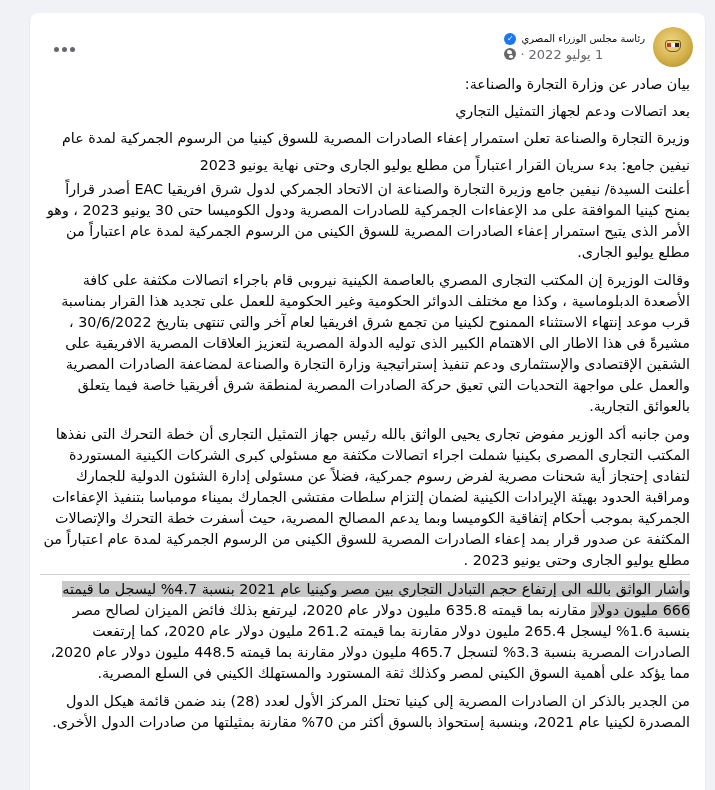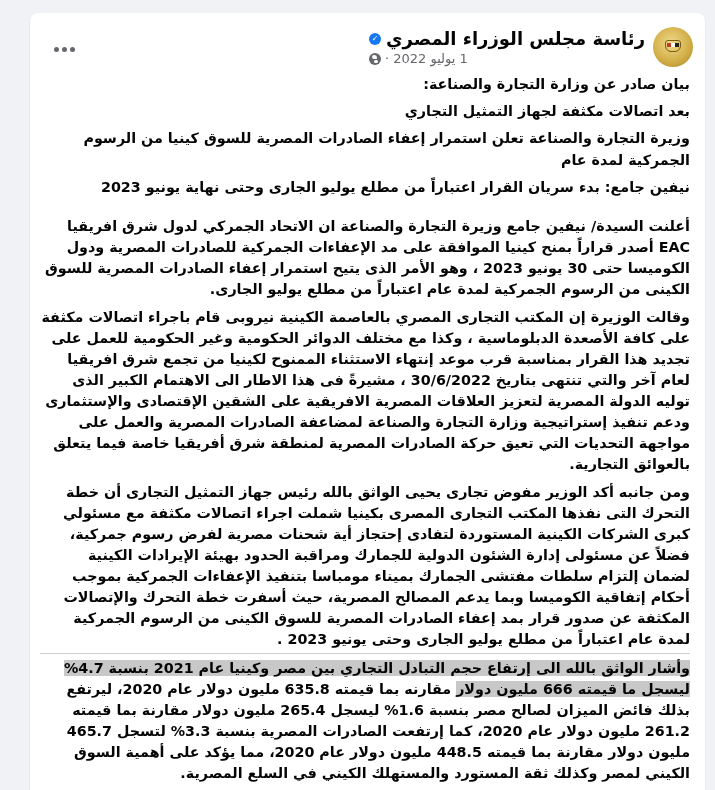--- a/index.html
+++ b/index.html
@@ -28,37 +28,37 @@
   }
   .avatar .eagle {
     width:16px; height:18px; position:relative;
   }
   .avatar .eagle .b1{position:absolute;left:2px;top:5px;width:4px;height:4px;background:#c0392b;}
   .avatar .eagle .b2{position:absolute;left:6px;top:5px;width:4px;height:4px;background:#fff;}
   .avatar .eagle .b3{position:absolute;left:10px;top:5px;width:4px;height:4px;background:#222;}
   .avatar .eagle .w{position:absolute;left:0;top:2px;width:16px;height:12px;border:1px solid #7a5b10;border-radius:3px 3px 6px 6px;box-sizing:border-box;}
   .meta { display:flex; flex-direction:column; align-items:flex-end; direction:rtl; }
   .name-row { display:flex; align-items:center; gap:5px; direction:rtl; }
-  .page-name { font-weight:bold; font-size:18px; color:#050505; cursor:pointer; }
+  .page-name { font-weight:normal; font-size:10px; color:#050505; cursor:pointer; }
   .verified {
     width:12px; height:12px; border-radius:50%; background:#1877f2; color:#fff;
     font-size:8px; line-height:12px; text-align:center; font-weight:bold;
   }
   .sub-row { display:flex; align-items:center; gap:4px; direction:rtl; color:#65676b; font-size:13px; margin-top:2px; }
   .globe {
     width:12px; height:12px; border-radius:50%; background:#65676b; position:relative; overflow:hidden;
   }
   .globe:before{content:"";position:absolute;left:3px;top:2px;width:5px;height:4px;background:#fff;border-radius:2px 3px 1px 2px;}
   .globe:after{content:"";position:absolute;left:5px;top:7px;width:4px;height:3px;background:#fff;border-radius:2px;}
   .body {
     position:absolute; right:15px; top:60px; width:650px;
     direction:rtl; text-align:right;
     font-size:14.3px; line-height:21px; color:#050505;
   }
-  .body p { margin:0 0 7px 0;font-weight:bold; }
+  .body p { margin:0 0 7px 0; }
   .body p.line1 { margin-bottom:5px; line-height:22px; }
   .hl { background:#c8c8c8; }
   .divider { height:1px; background:#ced0d4; margin:3px 0 4px 0; }
 </style>
 </head>
 <body>
 
 <div class="card">
 
   <div class="more">
@@ -84,23 +84,23 @@
       <div class="sub-row">
         <span>1 يوليو 2022</span>
         <span>·</span>
         <span class="globe"></span>
       </div>
     </div>
   </div>
 
   <div class="body">
     <p class="line1">بيان صادر عن وزارة التجارة والصناعة:</p>
-    <p class="line1">بعد اتصالات مكثفة لجهاز التمثيل التجاري</p>
+    <p class="line1">بعد اتصالات ودعم لجهاز التمثيل التجاري</p>
     <p class="line1">وزيرة التجارة والصناعة تعلن استمرار إعفاء الصادرات المصرية للسوق كينيا من الرسوم الجمركية لمدة عام</p>
-    <p class="line1" style="margin-bottom:18px">نيفين جامع: بدء سريان القرار اعتباراً من مطلع يوليو الجارى وحتى نهاية يونيو 2023</p>
+    <p class="line1" style="margin-bottom:3px">نيفين جامع: بدء سريان القرار اعتباراً من مطلع يوليو الجارى وحتى نهاية يونيو 2023</p>
     <p>أعلنت السيدة/ نيفين جامع وزيرة التجارة والصناعة ان  الاتحاد الجمركي لدول شرق افريقيا EAC  أصدر قراراً بمنح كينيا الموافقة على مد الإعفاءات الجمركية للصادرات المصرية ودول الكوميسا حتى 30 يونيو 2023 ، وهو الأمر الذى يتيح استمرار إعفاء الصادرات المصرية للسوق الكينى من الرسوم الجمركية لمدة عام اعتباراً من مطلع يوليو الجارى.</p>
     <p>وقالت الوزيرة إن المكتب التجارى المصري بالعاصمة الكينية نيروبى قام باجراء اتصالات مكثفة على كافة الأصعدة الدبلوماسية ، وكذا مع مختلف الدوائر الحكومية وغير الحكومية للعمل على تجديد هذا القرار بمناسبة قرب موعد إنتهاء الاستثناء الممنوح لكينيا من تجمع شرق افريقيا لعام آخر والتي تنتهى بتاريخ 30/6/2022 ، مشيرةً فى هذا الاطار الى الاهتمام الكبير الذى توليه الدولة المصرية لتعزيز العلاقات المصرية الافريقية على الشقين الإقتصادى والإستثمارى ودعم تنفيذ إستراتيجية وزارة التجارة والصناعة لمضاعفة الصادرات المصرية والعمل على مواجهة التحديات التي تعيق حركة الصادرات المصرية لمنطقة شرق أفريقيا خاصة فيما يتعلق بالعوائق التجارية.</p>
     <p style="margin-bottom:2px">ومن جانبه أكد الوزير مفوض تجارى يحيى الواثق بالله رئيس جهاز التمثيل التجارى أن خطة التحرك التى نفذها المكتب التجارى المصرى بكينيا شملت اجراء اتصالات  مكثفة مع مسئولي كبرى الشركات الكينية المستوردة لتفادى إحتجاز أية شحنات مصرية لفرض رسوم جمركية، فضلاً عن مسئولى إدارة  الشئون الدولية للجمارك ومراقبة الحدود بهيئة الإيرادات الكينية لضمان إلتزام سلطات مفتشى الجمارك بميناء مومباسا بتنفيذ الإعفاءات الجمركية بموجب أحكام إتفاقية الكوميسا وبما يدعم المصالح المصرية، حيث أسفرت خطة التحرك والإتصالات المكثفة عن صدور قرار بمد إعفاء الصادرات المصرية للسوق الكينى من الرسوم الجمركية لمدة عام اعتباراً من مطلع يوليو الجارى وحتى يونيو 2023  .</p>
     <div class="divider"></div>
     <p><span class="hl">وأشار الواثق بالله الى إرتفاع حجم التبادل التجاري بين مصر وكينيا عام 2021 بنسبة 4.7% ليسجل ما قيمته 666 مليون دولار</span><span> مقارنه بما قيمته 635.8 مليون دولار عام 2020، ليرتفع بذلك فائض الميزان لصالح مصر بنسبة 1.6% ليسجل 265.4 مليون دولار مقارنة بما قيمته 261.2 مليون دولار عام 2020، كما إرتفعت الصادرات المصرية بنسبة 3.3% لتسجل 465.7 مليون دولار مقارنة بما قيمته 448.5 مليون دولار عام 2020، مما يؤكد على أهمية السوق الكيني لمصر وكذلك ثقة المستورد والمستهلك الكيني في السلع المصرية.</span></p>
     <p>من الجدير بالذكر ان الصادرات المصرية إلى كينيا تحتل المركز الأول لعدد (28) بند ضمن قائمة هيكل الدول المصدرة لكينيا عام 2021، وبنسبة إستحواذ بالسوق أكثر من 70% مقارنة بمثيلتها من صادرات الدول الأخرى.</p>
   </div>
 
 </div>
 

